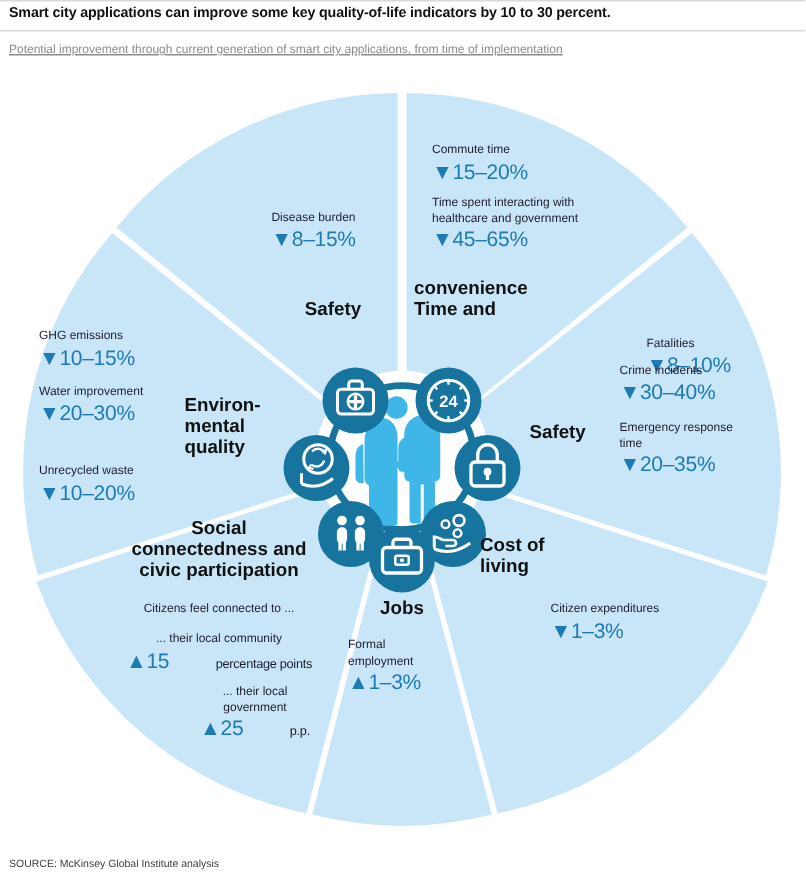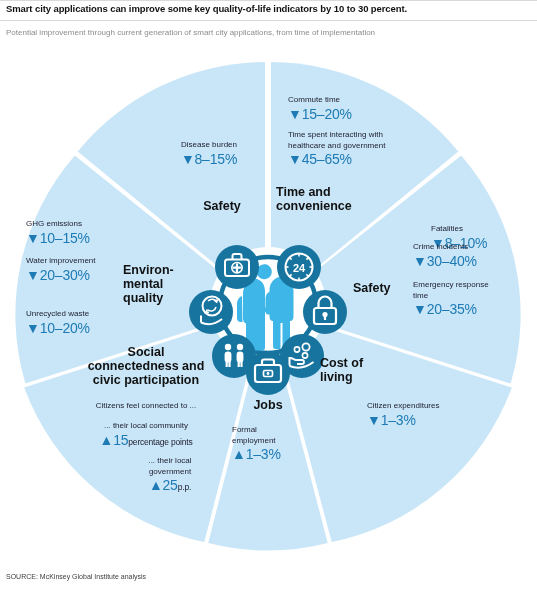--- a/index.html
+++ b/index.html
@@ -13,21 +13,21 @@
   .hdr-rule{position:absolute;left:0;top:0;width:537px;height:1px;background:#d9d9d9;}
   .hdr-rule.bottom{top:20px;}
 
   .title{
     position:absolute;left:6px;top:3px;width:525px;
     font-size:9.5px;font-weight:bold;color:#111111;letter-spacing:-0.1px;
     white-space:nowrap;
   }
   .subtitle{
     position:absolute;left:6px;top:28px;width:525px;
-    font-size:8px;color:#8c8c8c;letter-spacing:0px;white-space:nowrap;
+    font-size:8px;color:#8c8c8c;letter-spacing:0px;white-space:nowrap;text-decoration:underline;
   }
   .source{
     position:absolute;left:6px;top:573px;
     font-size:7px;color:#3d3d3d;
   }
 
   
   .wheel{position:absolute;left:0;top:56px;width:537px;height:500px;}
   .wheel svg{display:block;}
 
@@ -38,21 +38,21 @@
   }
   .metric{line-height:11px;}
   .metric .m-name{
     font-size:8px;color:#1c1c2e;line-height:10.5px;display:block;
     font-weight:normal;
   }
   .metric .m-val{
     font-size:14px;color:#1d7ab4;line-height:17px;display:block;
     white-space:nowrap;letter-spacing:-0.2px;
   }
-  .metric .m-val .unit{font-size:8.5px;color:#1c1c2e;}
+  .metric .m-val .unit{font-size:8.5px;color:#1c1c2e;padding-left:31px;}
   .note{font-size:8px;color:#1c1c2e;line-height:11px;}
   .tc{text-align:center;}
 </style>
 </head>
 <body>
 
 <div class="hdr-rule"></div>
 <div class="hdr-rule bottom"></div>
 
 <div class="title">Smart city applications can improve some key quality-of-life indicators by 10 to 30 percent.</div>
@@ -202,22 +202,22 @@
   </div>
 </div>
 <div class="lbl" style="left:288px;top:130px;width:160px;">
   <div class="metric">
     <span class="m-name">Time spent interacting with</span>
     <span class="m-name">healthcare and government</span>
     <span class="m-val">▼45–65%</span>
   </div>
 </div>
 <div class="lbl sector-name" style="left:276px;top:185px;width:130px;">
+  <div>convenience</div>
   <div>Time and</div>
-  <div>convenience</div>
 </div>
 
 <div class="lbl" style="left:413px;top:224px;width:120px;margin-left:18px;">
   <div class="metric">
     <span class="m-name">Fatalities</span>
     <span class="m-val">▼8–10%</span>
   </div>
 </div>
 <div class="lbl" style="left:413px;top:242px;width:120px;">
   <div class="metric">

